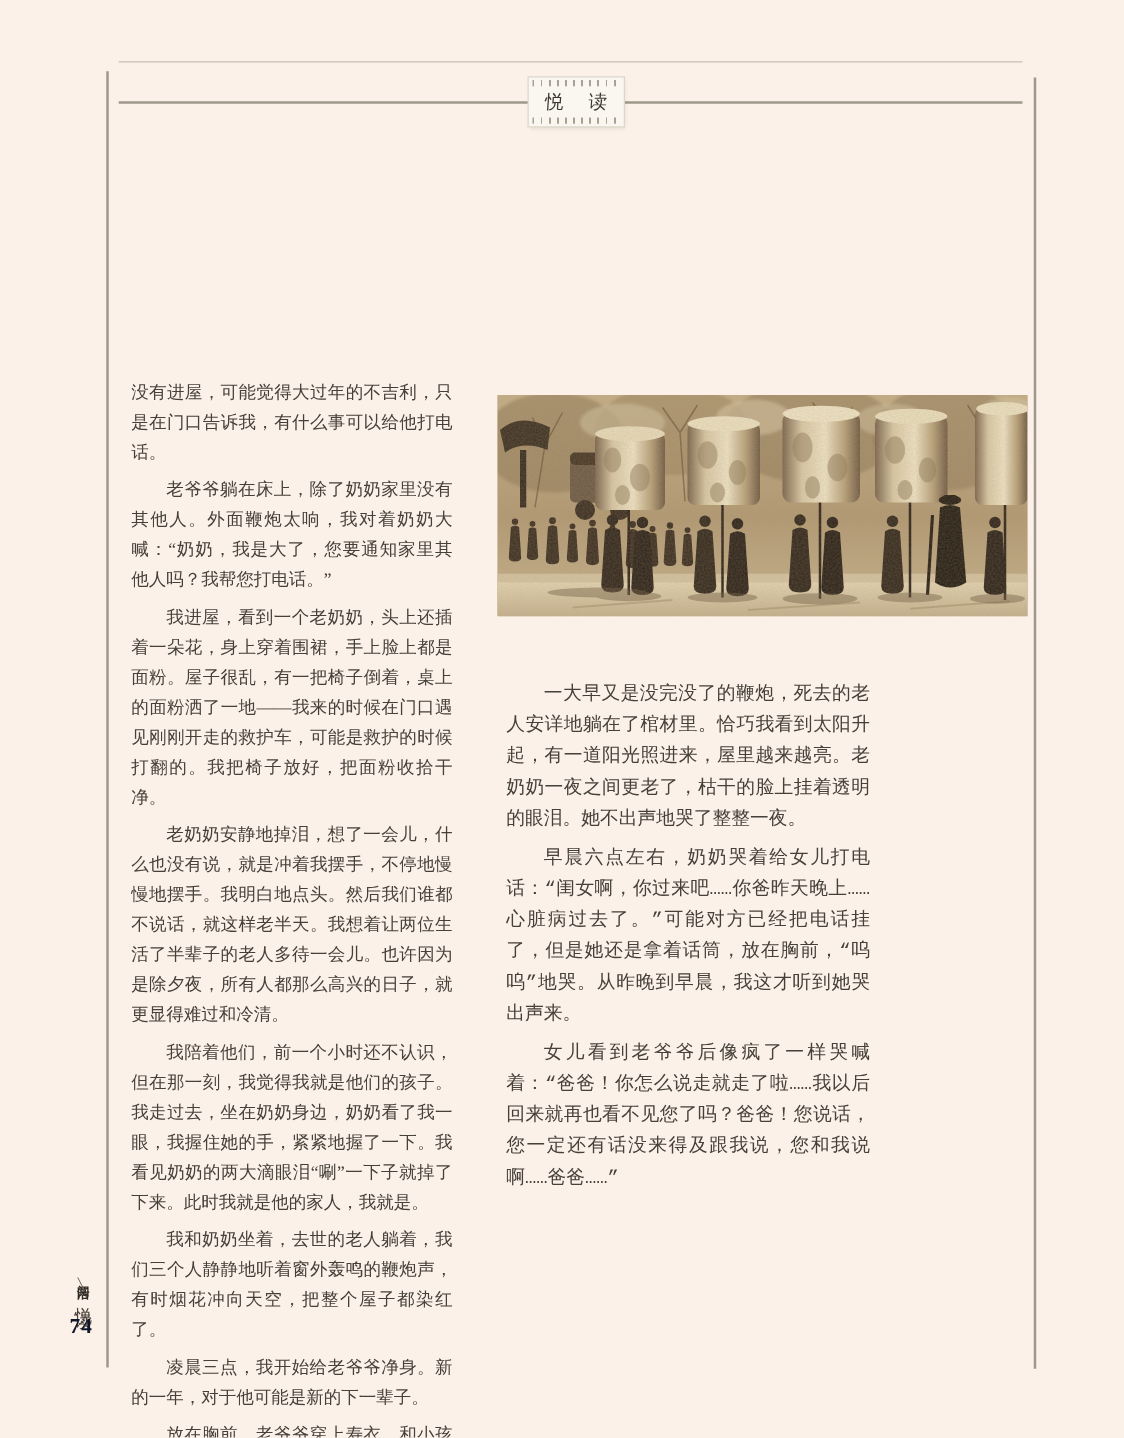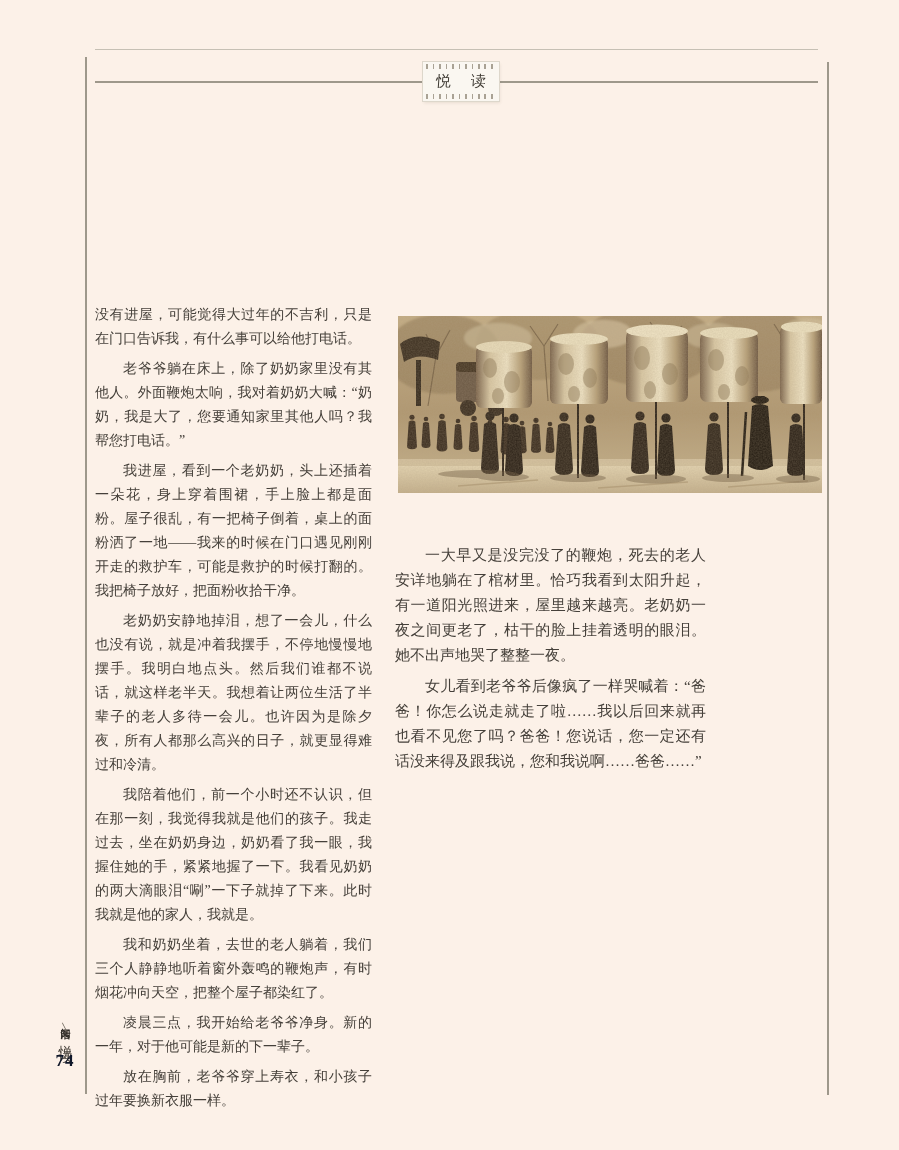--- a/index.html
+++ b/index.html
@@ -26,22 +26,22 @@
   }
   .stamp::before{top:2px}
   .stamp::after{bottom:2px}
   .stamp-text{
     font-size:15px;color:#3c3831;word-spacing:14px;letter-spacing:1px;
     transform:skewX(-4deg);font-weight:500;
   }
 
   .column{position:absolute;color:#45403a;text-align:justify;}
   #col-left{left:95px;top:303px;width:277px;font-size:14px;line-height:24px;}
-  #col-right{left:395px;top:543px;width:311px;font-size:15px;line-height:25px;}
-  .column p{margin:0 0 6px;text-indent:2em;}
+  #col-right{left:395px;top:543px;width:311px;font-size:15px;line-height:25px;font-family:Liberation Mono, monospace;}
+  .column p{margin:0 10px 6px;text-indent:2em;}
   .column p.no-indent{text-indent:0;}
 
   .photo{
     position:absolute;left:398px;top:316px;width:424px;height:177px;
     overflow:hidden;background:#b39b74;
   }
   .photo svg{display:block;}
 
   .sidebar{
     position:absolute;left:46px;top:1020px;width:38px;
@@ -228,20 +228,21 @@
   <p>我进屋，看到一个老奶奶，头上还插着一朵花，身上穿着围裙，手上脸上都是面粉。屋子很乱，有一把椅子倒着，桌上的面粉洒了一地——我来的时候在门口遇见刚刚开走的救护车，可能是救护的时候打翻的。我把椅子放好，把面粉收拾干净。</p>
   <p>老奶奶安静地掉泪，想了一会儿，什么也没有说，就是冲着我摆手，不停地慢慢地摆手。我明白地点头。然后我们谁都不说话，就这样老半天。我想着让两位生活了半辈子的老人多待一会儿。也许因为是除夕夜，所有人都那么高兴的日子，就更显得难过和冷清。</p>
   <p>我陪着他们，前一个小时还不认识，但在那一刻，我觉得我就是他们的孩子。我走过去，坐在奶奶身边，奶奶看了我一眼，我握住她的手，紧紧地握了一下。我看见奶奶的两大滴眼泪“唰”一下子就掉了下来。此时我就是他的家人，我就是。</p>
   <p>我和奶奶坐着，去世的老人躺着，我们三个人静静地听着窗外轰鸣的鞭炮声，有时烟花冲向天空，把整个屋子都染红了。</p>
   <p>凌晨三点，我开始给老爷爷净身。新的一年，对于他可能是新的下一辈子。</p>
   <p>放在胸前，老爷爷穿上寿衣，和小孩子过年要换新衣服一样。</p>
 </div>
 
 <div class="column" id="col-right">
   <p>一大早又是没完没了的鞭炮，死去的老人安详地躺在了棺材里。恰巧我看到太阳升起，有一道阳光照进来，屋里越来越亮。老奶奶一夜之间更老了，枯干的脸上挂着透明的眼泪。她不出声地哭了整整一夜。</p>
+  <p>早晨六点左右，奶奶哭着给女儿打电话：“闺女啊，你过来吧……你爸昨天晚上……心脏病过去了。”可能对方已经把电话挂了，但是她还是拿着话筒，放在胸前，“呜呜”地哭。从昨晚到早晨，我这才听到她哭出声来。</p>
   <p>女儿看到老爷爷后像疯了一样哭喊着：“爸爸！你怎么说走就走了啦……我以后回来就再也看不见您了吗？爸爸！您说话，您一定还有话没来得及跟我说，您和我说啊……爸爸……”</p>
 </div>
 
 <div class="sidebar">
   <span class="sidebar-tag">阅活</span>
   <span class="sidebar-slash">╲</span>
   <span class="sidebar-label">悦读</span>
   <span class="page-number">74</span>
 </div>
 

